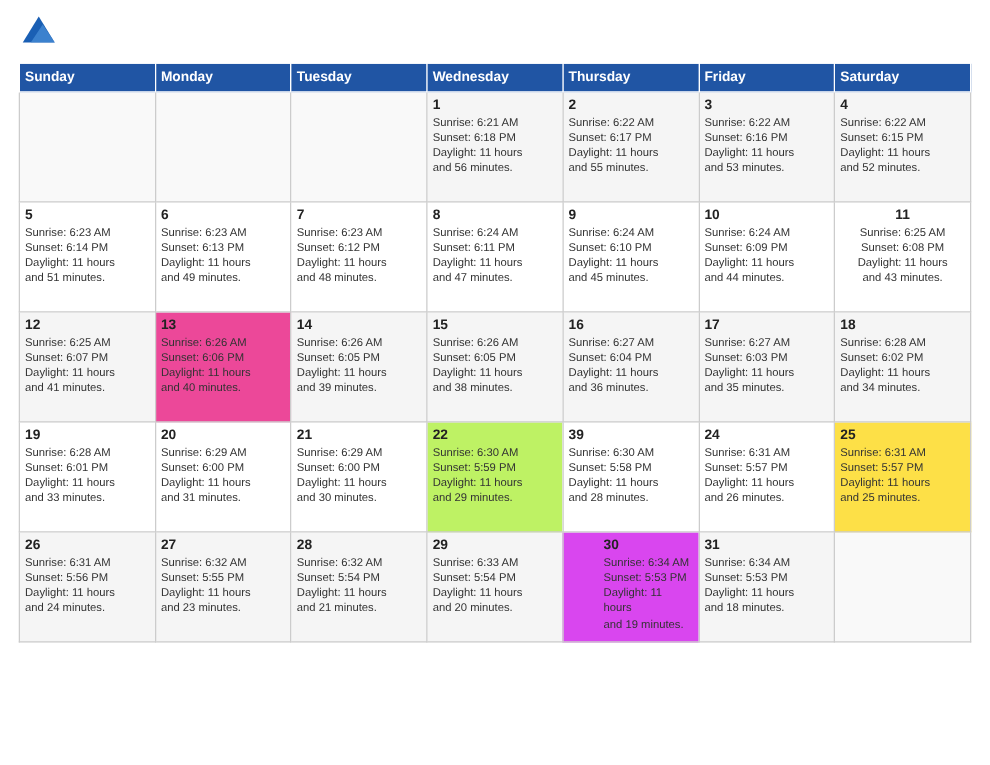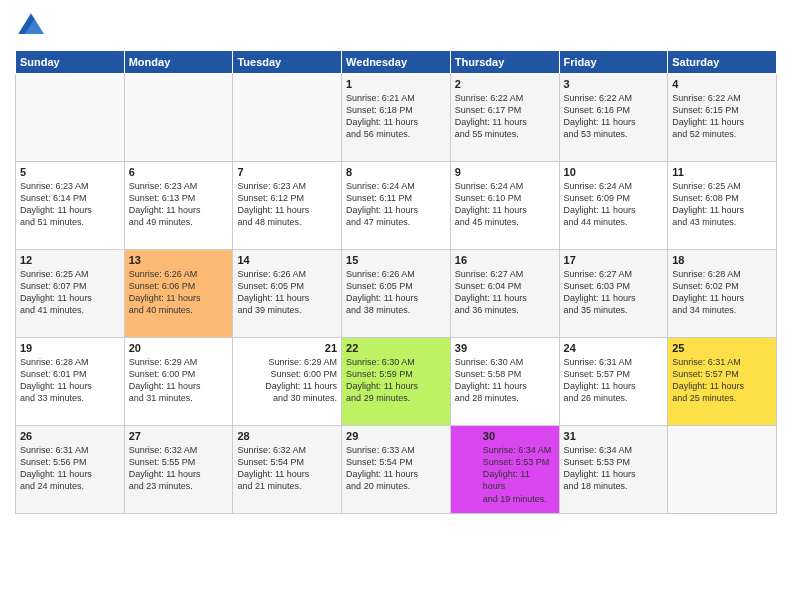--- a/index.html
+++ b/index.html
@@ -198,37 +198,37 @@
 Daylight: 11 hours
 and 45 minutes.</div>
           </td>
           <td style="background: rgb(255, 255, 255);">
             <span class="day-num">10</span>
             <div class="day-info" style="white-space: pre-line;">Sunrise: 6:24 AM
 Sunset: 6:09 PM
 Daylight: 11 hours
 and 44 minutes.</div>
           </td>
-          <td style="background: rgb(255, 255, 255);">
+          <td style="background: rgb(255, 255, 255); text-align: center;">
             <span class="day-num">11</span>
             <div class="day-info" style="white-space: pre-line;">Sunrise: 6:25 AM
 Sunset: 6:08 PM
 Daylight: 11 hours
 and 43 minutes.</div>
           </td>
         </tr>
         <tr>
           <td style="background: rgb(245, 245, 245);">
             <span class="day-num">12</span>
             <div class="day-info" style="white-space: pre-line;">Sunrise: 6:25 AM
 Sunset: 6:07 PM
 Daylight: 11 hours
 and 41 minutes.</div>
           </td>
-          <td style="background: #fdba74; margin-left: 21px;">
+          <td style="background: #ec4899; margin-left: 21px;">
             <span class="day-num">13</span>
             <div class="day-info" style="white-space: pre-line;">Sunrise: 6:26 AM
 Sunset: 6:06 PM
 Daylight: 11 hours
 and 40 minutes.</div>
           </td>
           <td style="background: rgb(245, 245, 245);">
             <span class="day-num">14</span>
             <div class="day-info" style="white-space: pre-line;">Sunrise: 6:26 AM
 Sunset: 6:05 PM
@@ -272,21 +272,21 @@
 Daylight: 11 hours
 and 33 minutes.</div>
           </td>
           <td style="background: rgb(255, 255, 255);">
             <span class="day-num">20</span>
             <div class="day-info" style="white-space: pre-line;">Sunrise: 6:29 AM
 Sunset: 6:00 PM
 Daylight: 11 hours
 and 31 minutes.</div>
           </td>
-          <td style="background: rgb(255, 255, 255); text-align: right;">
+          <td style="background: rgb(255, 255, 255);">
             <span class="day-num">21</span>
             <div class="day-info" style="white-space: pre-line;">Sunrise: 6:29 AM
 Sunset: 6:00 PM
 Daylight: 11 hours
 and 30 minutes.</div>
           </td>
           <td style="background: #bef264;">
             <span class="day-num">22</span>
             <div class="day-info" style="white-space: pre-line;">Sunrise: 6:30 AM
 Sunset: 5:59 PM

